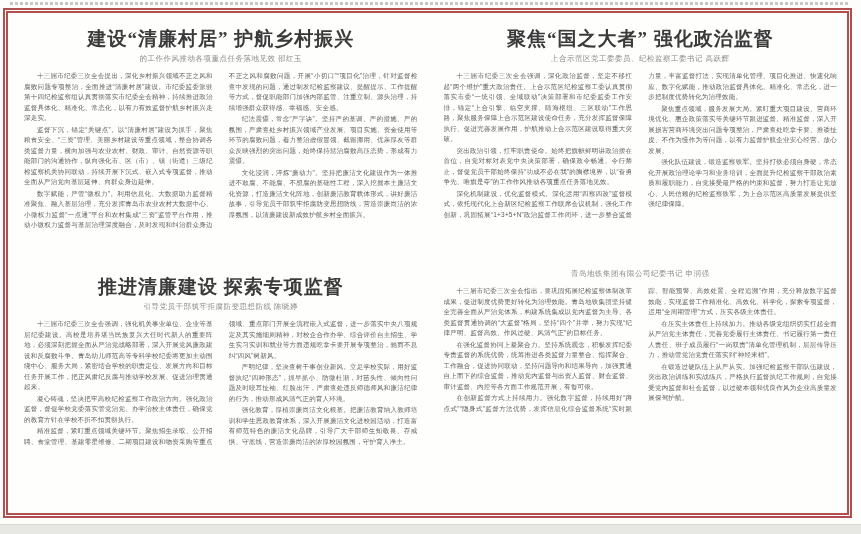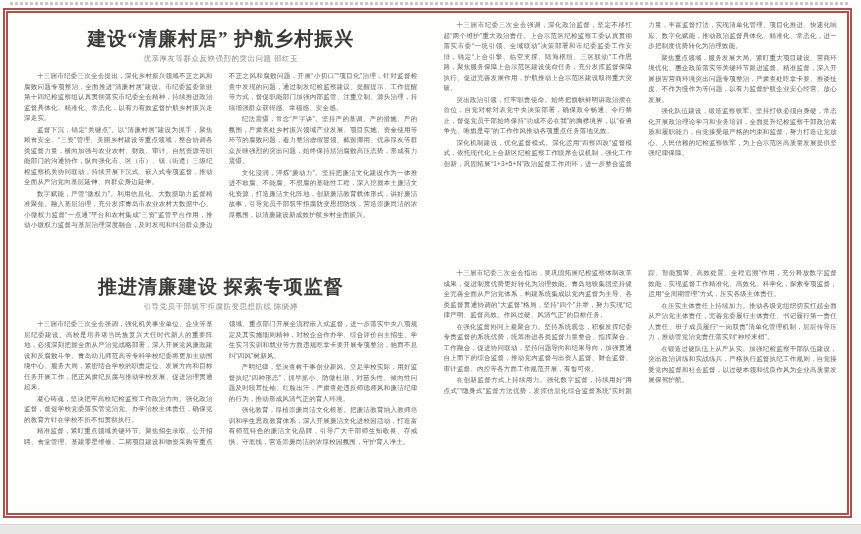--- a/index.html
+++ b/index.html
@@ -81,31 +81,33 @@
 <body>
 
 <div class="sheet">
   <div class="top-cut"></div>
   <div class="frame"></div>
 
   <div class="page-grid">
 
     <section class="article">
       <h2>建设“清廉村居” 护航乡村振兴</h2>
-      <div class="byline">优亲厚友等群众反映强烈的突出问题 邵红玉</div>
+      <div class="byline">的工作作风推动各项重点任务落地见效 邵红玉</div>
       <div class="body-cols">
         <p>十三届市纪委三次全会提出，深化乡村振兴领域不正之风和腐败问题专项整治，全面推进“清廉村居”建设。市纪委监委派驻第十四纪检监察组认真贯彻落实市纪委全会精神，持续推进政治监督具体化、精准化、常态化，以有力有效监督护航乡村振兴走深走实。</p>
         <p>监督下沉，锚定“关键点”。以“清廉村居”建设为抓手，聚焦粮食安全、“三资”管理、美丽乡村建设等重点领域，整合协调各类监督力量，横向加强与农业农村、财政、审计、自然资源等职能部门的沟通协作，纵向强化市、区（市）、镇（街道）三级纪检监察机关协同联动，持续开展下沉式、嵌入式专项监督，推动全面从严治党向基层延伸、向群众身边延伸。</p>
         <p>数字赋能，严管“微权力”。利用信息化、大数据助力监督精准聚焦、融入基层治理，充分发挥青岛市农业农村大数据中心、小微权力监督“一点通”平台和农村集成“三资”监管平台作用，推动小微权力监督与基层治理深度融合，及时发现和纠治群众身边不正之风和腐败问题，开展“小切口”“项目化”治理，针对监督检查中发现的问题，通过制发纪检监察建议、提醒提示、工作提醒等方式，督促职能部门加强内部监管、注重立制、源头治理，持续增强群众获得感、幸福感、安全感。</p>
         <p>纪法震慑，常念“严字诀”。坚持严的基调、严的措施、严的氛围，严肃查处乡村振兴领域产业发展、项目实施、资金使用等环节的腐败问题，着力整治虚假冒领、截留挪用、优亲厚友等群众反映强烈的突出问题，始终保持惩治腐败高压态势，形成有力震慑。</p>
         <p>文化浸润，淬炼“廉动力”。坚持把廉洁文化建设作为一体推进不敢腐、不能腐、不想腐的基础性工程，深入挖掘本土廉洁文化资源，打造廉洁文化阵地，创新廉洁教育载体形式，讲好廉洁故事，引导党员干部筑牢拒腐防变思想防线，营造崇廉尚洁的浓厚氛围，以清廉建设新成效护航乡村全面振兴。</p>
       </div>
     </section>
 
     <section class="article">
+      <h2>聚焦“国之大者” 强化政治监督</h2>
+      <div class="byline">上合示范区党工委委员、纪检监察工委书记 高跃辉</div>
       <div class="body-cols">
         <p>十三届市纪委三次全会强调，深化政治监督，坚定不移扛起“两个维护”重大政治责任。上合示范区纪检监察工委认真贯彻落实市委“一统引领、全域联动”决策部署和市纪委监委工作安排，锚定“上合引擎、临空支撑、陆海枢纽、三区联动”工作思路，聚焦服务保障上合示范区建设使命任务，充分发挥监督保障执行、促进完善发展作用，护航推动上合示范区建设取得重大突破。</p>
         <p>突出政治引领，扛牢职责使命。始终把旗帜鲜明讲政治摆在首位，自觉对标对表党中央决策部署，确保政令畅通、令行禁止，督促党员干部始终保持“功成不必在我”的胸襟境界，以“奋勇争先、唯旗是夺”的工作作风推动各项重点任务落地见效。</p>
         <p>深化机制建设，优化监督模式。深化运用“四察四改”监督模式，依托现代化上合新区纪检监察工作联席会议机制，强化工作创新，巩固拓展“1+3+5+N”政治监督工作闭环，进一步整合监督力量，丰富监督打法，实现清单化管理、项目化推进、快速化响应、数字化赋能，推动政治监督具体化、精准化、常态化，进一步把制度优势转化为治理效能。</p>
         <p>聚焦重点领域，服务发展大局。紧盯重大项目建设、营商环境优化、惠企政策落实等关键环节跟进监督、精准监督，深入开展损害营商环境突出问题专项整治，严肃查处吃拿卡要、推诿扯皮、不作为慢作为等问题，以有力监督护航企业安心经营、放心发展。</p>
         <p>强化队伍建设，锻造监察铁军。坚持打铁必须自身硬，常态化开展政治理论学习和业务培训，全面提升纪检监察干部政治素质和履职能力，自觉接受最严格的约束和监督，努力打造让党放心、人民信赖的纪检监察铁军，为上合示范区高质量发展提供坚强纪律保障。</p>
       </div>
     </section>
 
     <section class="article">
@@ -114,20 +116,21 @@
       <div class="body-cols">
         <p>十三届市纪委三次全会强调，强化机关事业单位、企业等基层纪委建设。高校是培养堪当民族复兴大任时代新人的重要阵地，必须深刻把握全面从严治党战略部署，深入开展党风廉政建设和反腐败斗争。青岛幼儿师范高等专科学校纪委将更加主动围绕中心、服务大局，紧密结合学校的职责定位、发展方向和目标任务开展工作，把正风肃纪反腐与推动学校发展、促进治理贯通起来。</p>
         <p>凝心铸魂，坚决把牢高校纪检监察工作政治方向。强化政治监督，督促学校党委落实管党治党、办学治校主体责任，确保党的教育方针在学校不折不扣贯彻执行。</p>
         <p>精准监督，紧盯重点领域关键环节。聚焦招生录取、公开招聘、食堂管理、基建零星维修、二期项目建设和物资采购等重点领域、重点部门开展全流程嵌入式监督，进一步落实中央八项规定及其实施细则精神，对校企合作办学、综合评价自主招生、学生实习实训和就业等方面违规吃拿卡要开展专项整治，驰而不息纠“四风”树新风。</p>
         <p>严明纪律，坚决查树干事创业新风。立足学校实际，用好监督执纪“四种形态”，抓早抓小、防微杜渐，对苗头性、倾向性问题及时咬耳扯袖、红脸出汗，严肃查处违反师德师风和廉洁纪律的行为，推动形成风清气正的育人环境。</p>
         <p>强化教育，厚植崇廉尚洁文化根基。把廉洁教育纳入教师培训和学生思政教育体系，深入开展廉洁文化进校园活动，打造富有师范特色的廉洁文化品牌，引导广大干部师生知敬畏、存戒惧、守底线，营造崇廉尚洁的浓厚校园氛围，守护育人净土。</p>
       </div>
     </section>
 
     <section class="article">
+      <div class="byline">青岛地铁集团有限公司纪委书记 申润强</div>
       <div class="body-cols">
         <p>十三届市纪委三次全会指出，要巩固拓展纪检监察体制改革成果，促进制度优势更好转化为治理效能。青岛地铁集团坚持健全完善全面从严治党体系，构建系统集成以党内监督为主导、各类监督贯通协调的“大监督”格局，坚持“四个”并举，努力实现“纪律严明、监督高效、作风过硬、风清气正”的目标任务。</p>
         <p>在强化监督协同上凝聚合力。坚持系统观念，积极发挥纪委专责监督的系统优势，统筹推进各类监督力量整合、指挥聚合、工作融合，促进协同联动，坚持问题导向和结果导向，加强贯通自上而下的综合监督，推动党内监督与出资人监督、财会监督、审计监督、内控等各方面工作规范开展，有형可依。</p>
         <p>在创新监督方式上持续用力。强化数字监督，持续用好“蹲点式”“隐身式”监督方法优势，发挥信息化综合监督系统“实时跟踪、智能预警、高效处置、全程追溯”作用，充分释放数字监督效能，实现监督工作精准化、高效化、科学化，探索专项监督，运用“全周期管理”方式，压实各级主体责任。</p>
         <p>在压实主体责任上持续加力。推动各级党组织切实扛起全面从严治党主体责任，完善党委履行主体责任、书记履行第一责任人责任、班子成员履行“一岗双责”清单化管理机制，层层传导压力，推动管党治党责任落实到“神经末梢”。</p>
         <p>在锻造过硬队伍上从严从实。加强纪检监察干部队伍建设，突出政治训练和实战练兵，严格执行监督执纪工作规则，自觉接受党内监督和社会监督，以过硬本领和优良作风为企业高质量发展保驾护航。</p>
       </div>
     </section>
 
   </div>

